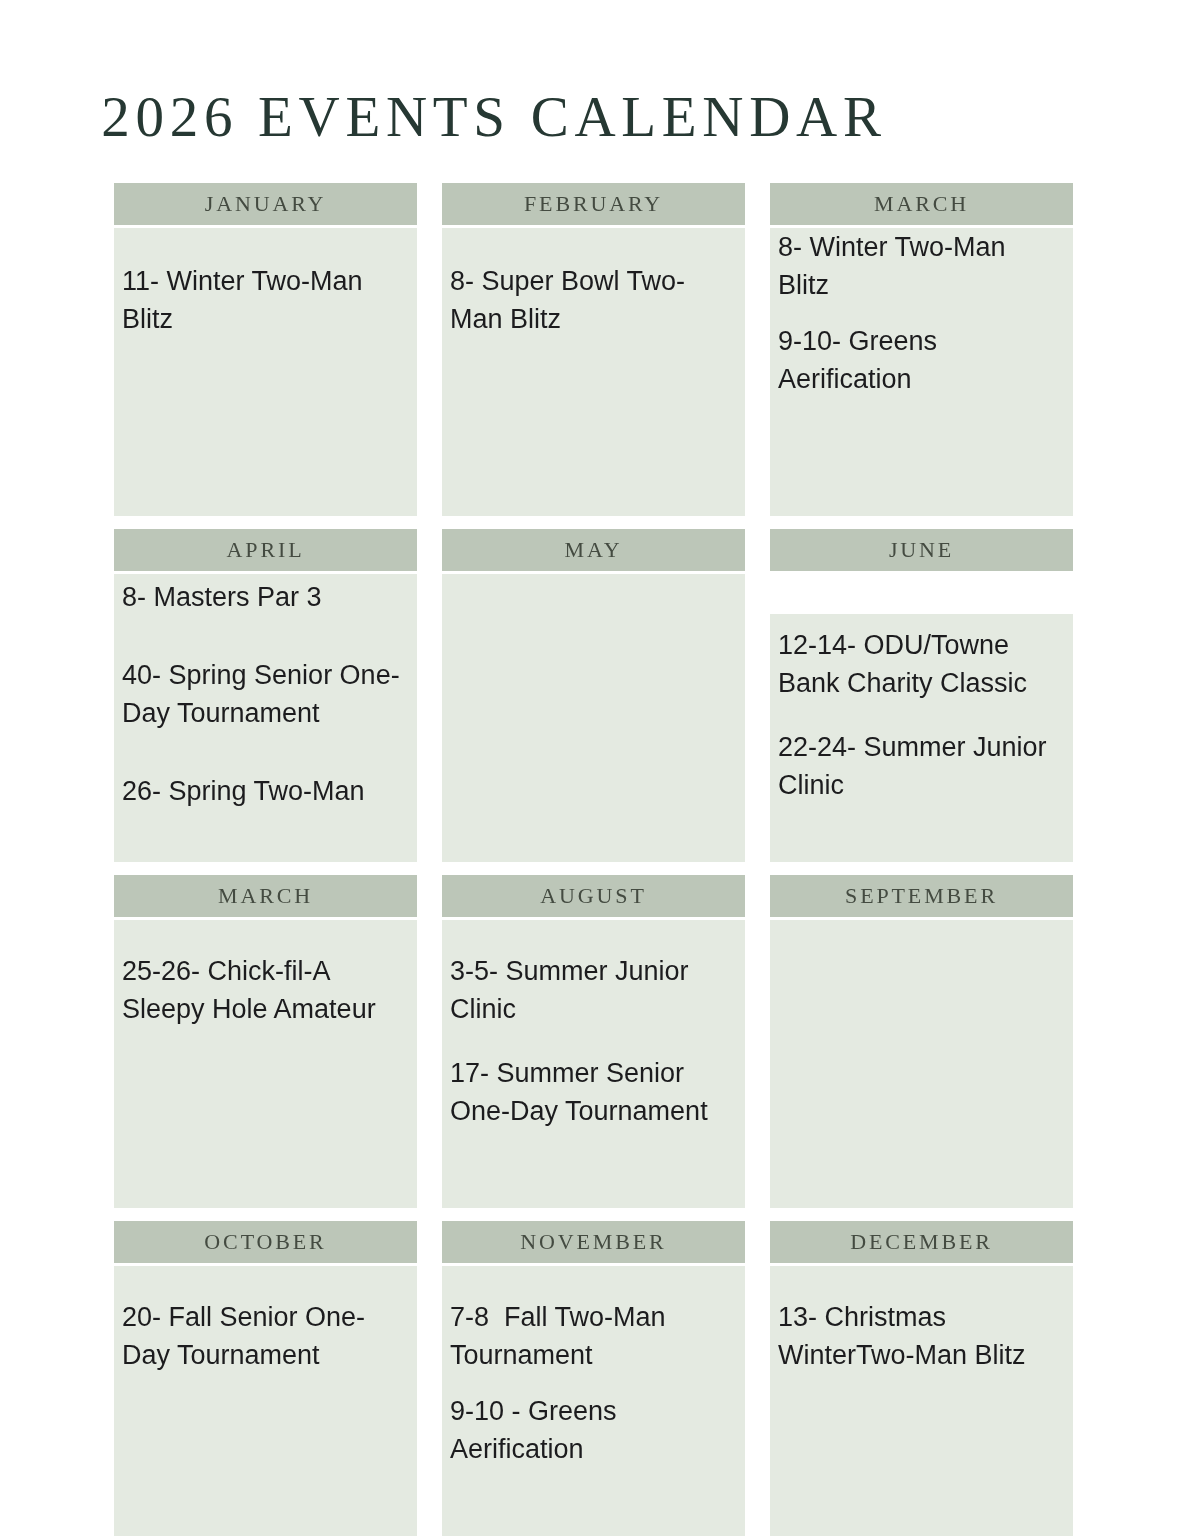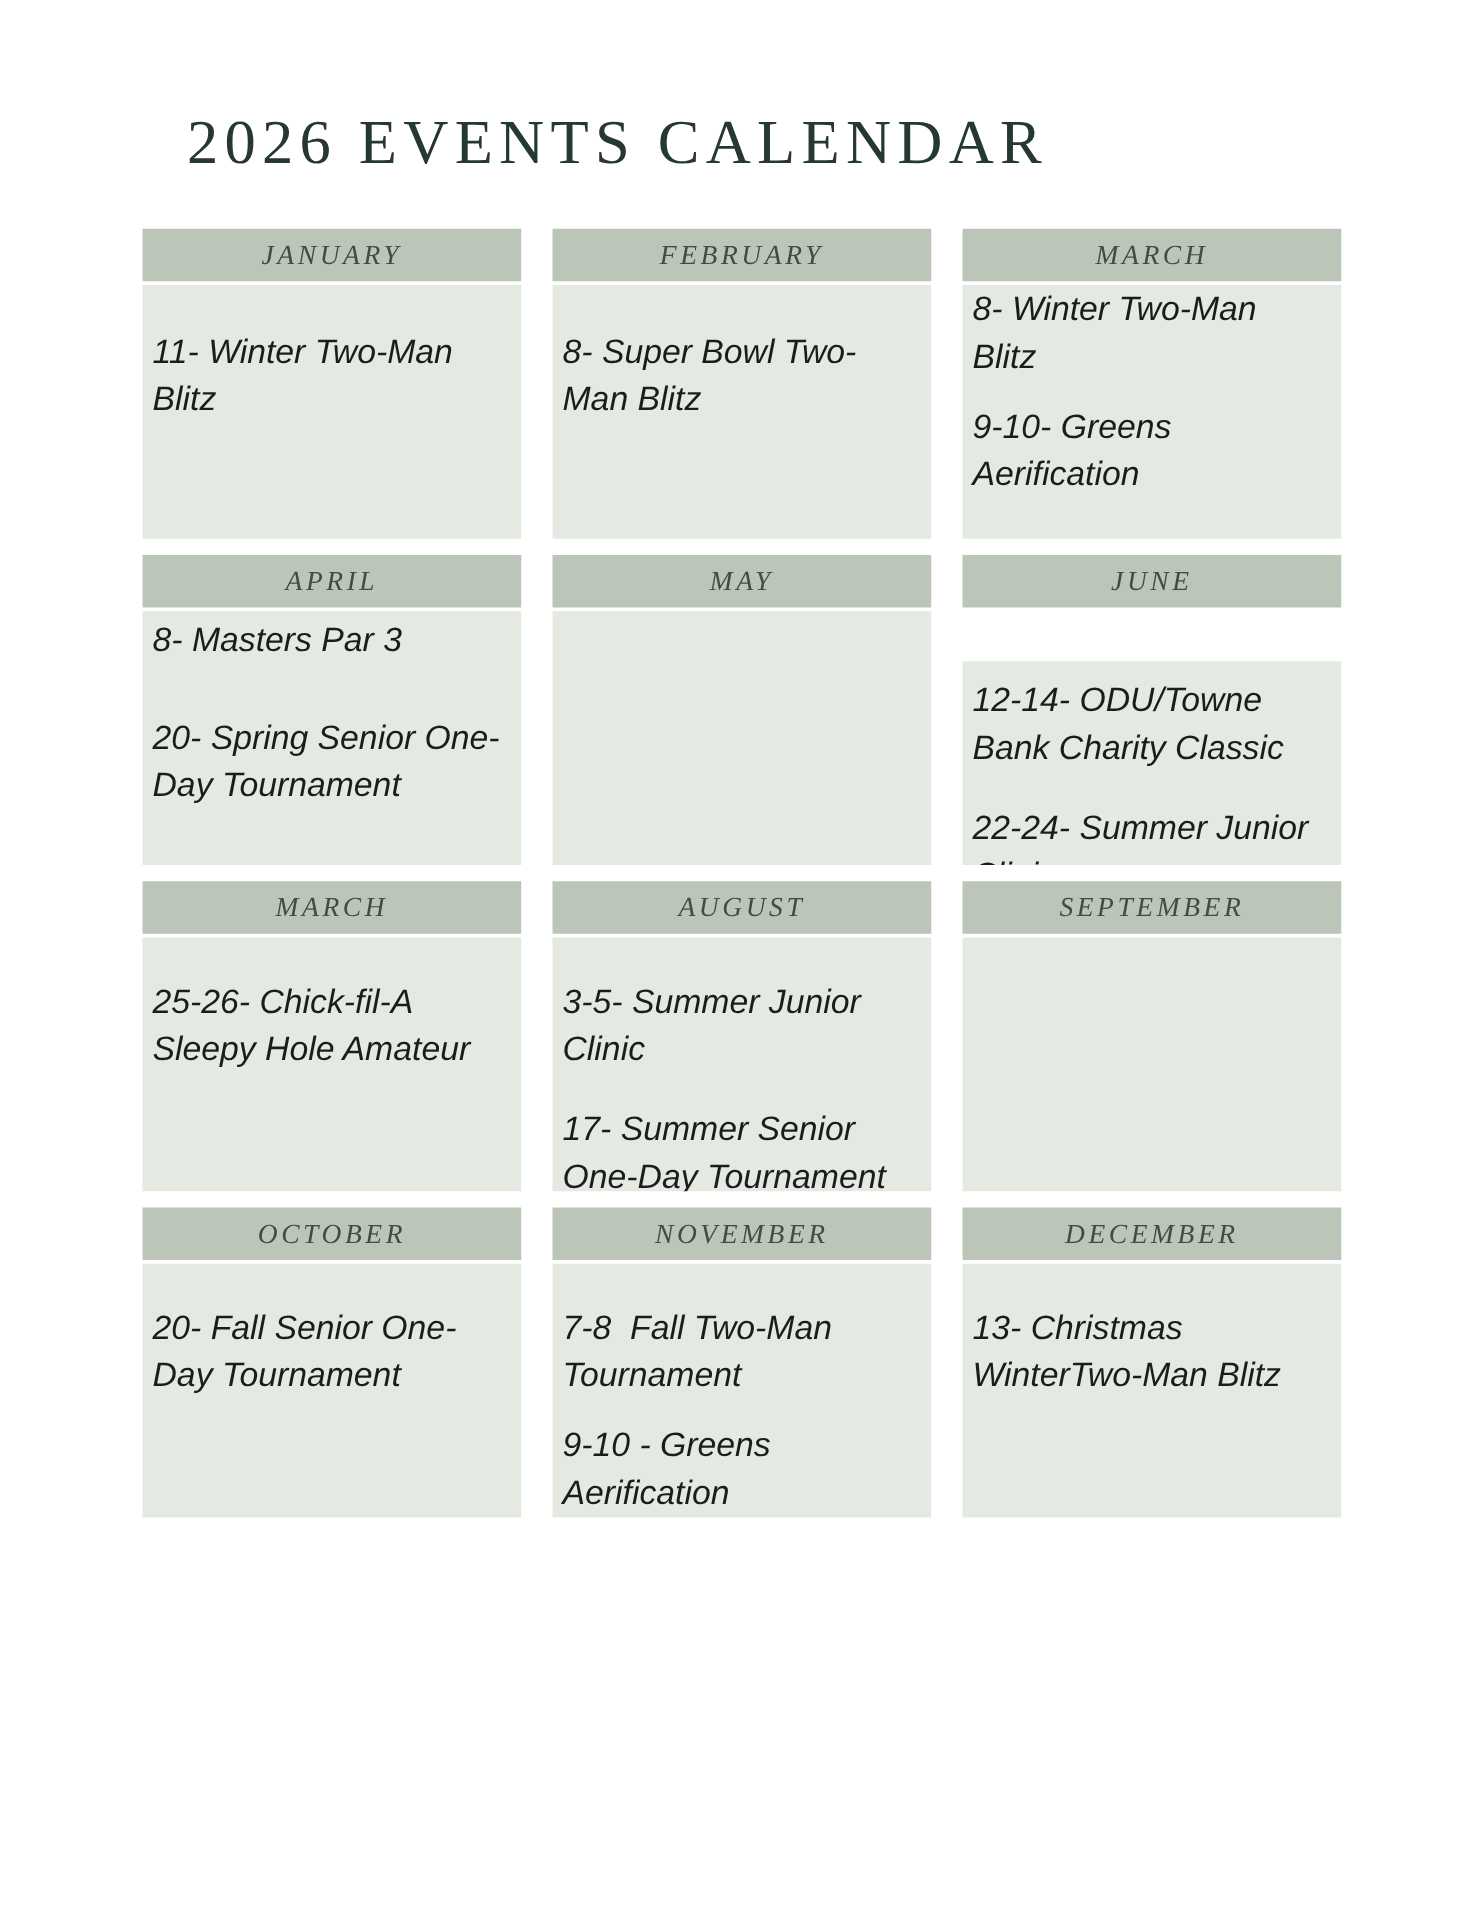--- a/index.html
+++ b/index.html
@@ -17,40 +17,39 @@
   }
   .title {
     margin: 0;
     position: absolute;
     top: 84px;
     left: 0;
     width: 988px;
     text-align: center;
     font-family: "Liberation Serif", serif;
     font-weight: 400;
-    font-size: 50px;
+    font-size: 57px;
     letter-spacing: 0.1em;
     color: #263833;
     white-space: nowrap;
   }
   .grid {
     position: absolute;
     top: 183px;
     left: 114px;
     width: 959px;
     display: grid;
     grid-template-columns: repeat(3, 1fr);
     column-gap: 25px;
     row-gap: 13px;
   }
   .month-cell {
-    height: 248px;
+    height: 333px;
     display: flex;
     flex-direction: column;
-    font-style: italic;
   }
   .month-header {
     height: 42px;
     background: #bcc6b8;
     display: flex;
     align-items: center;
     justify-content: center;
     margin-bottom: 3px;
     flex: 0 0 auto;
   }
@@ -116,21 +115,21 @@
           <p>9-10- Greens Aerification</p>
         </div>
   </section>
 
   <section class="month-cell m-3">
     <header class="month-header">
       <span class="month-name">APRIL</span>
     </header>
     <div class="events">
           <p>8- Masters Par 3</p>
-          <p>20- Spring Senior One-Day Tournament</p>
+          <p>40- Spring Senior One-Day Tournament</p>
           <p>26- Spring Two-Man</p>
         </div>
   </section>
 
   <section class="month-cell m-4">
     <header class="month-header">
       <span class="month-name">MAY</span>
     </header>
     <div class="events"></div>
   </section>

